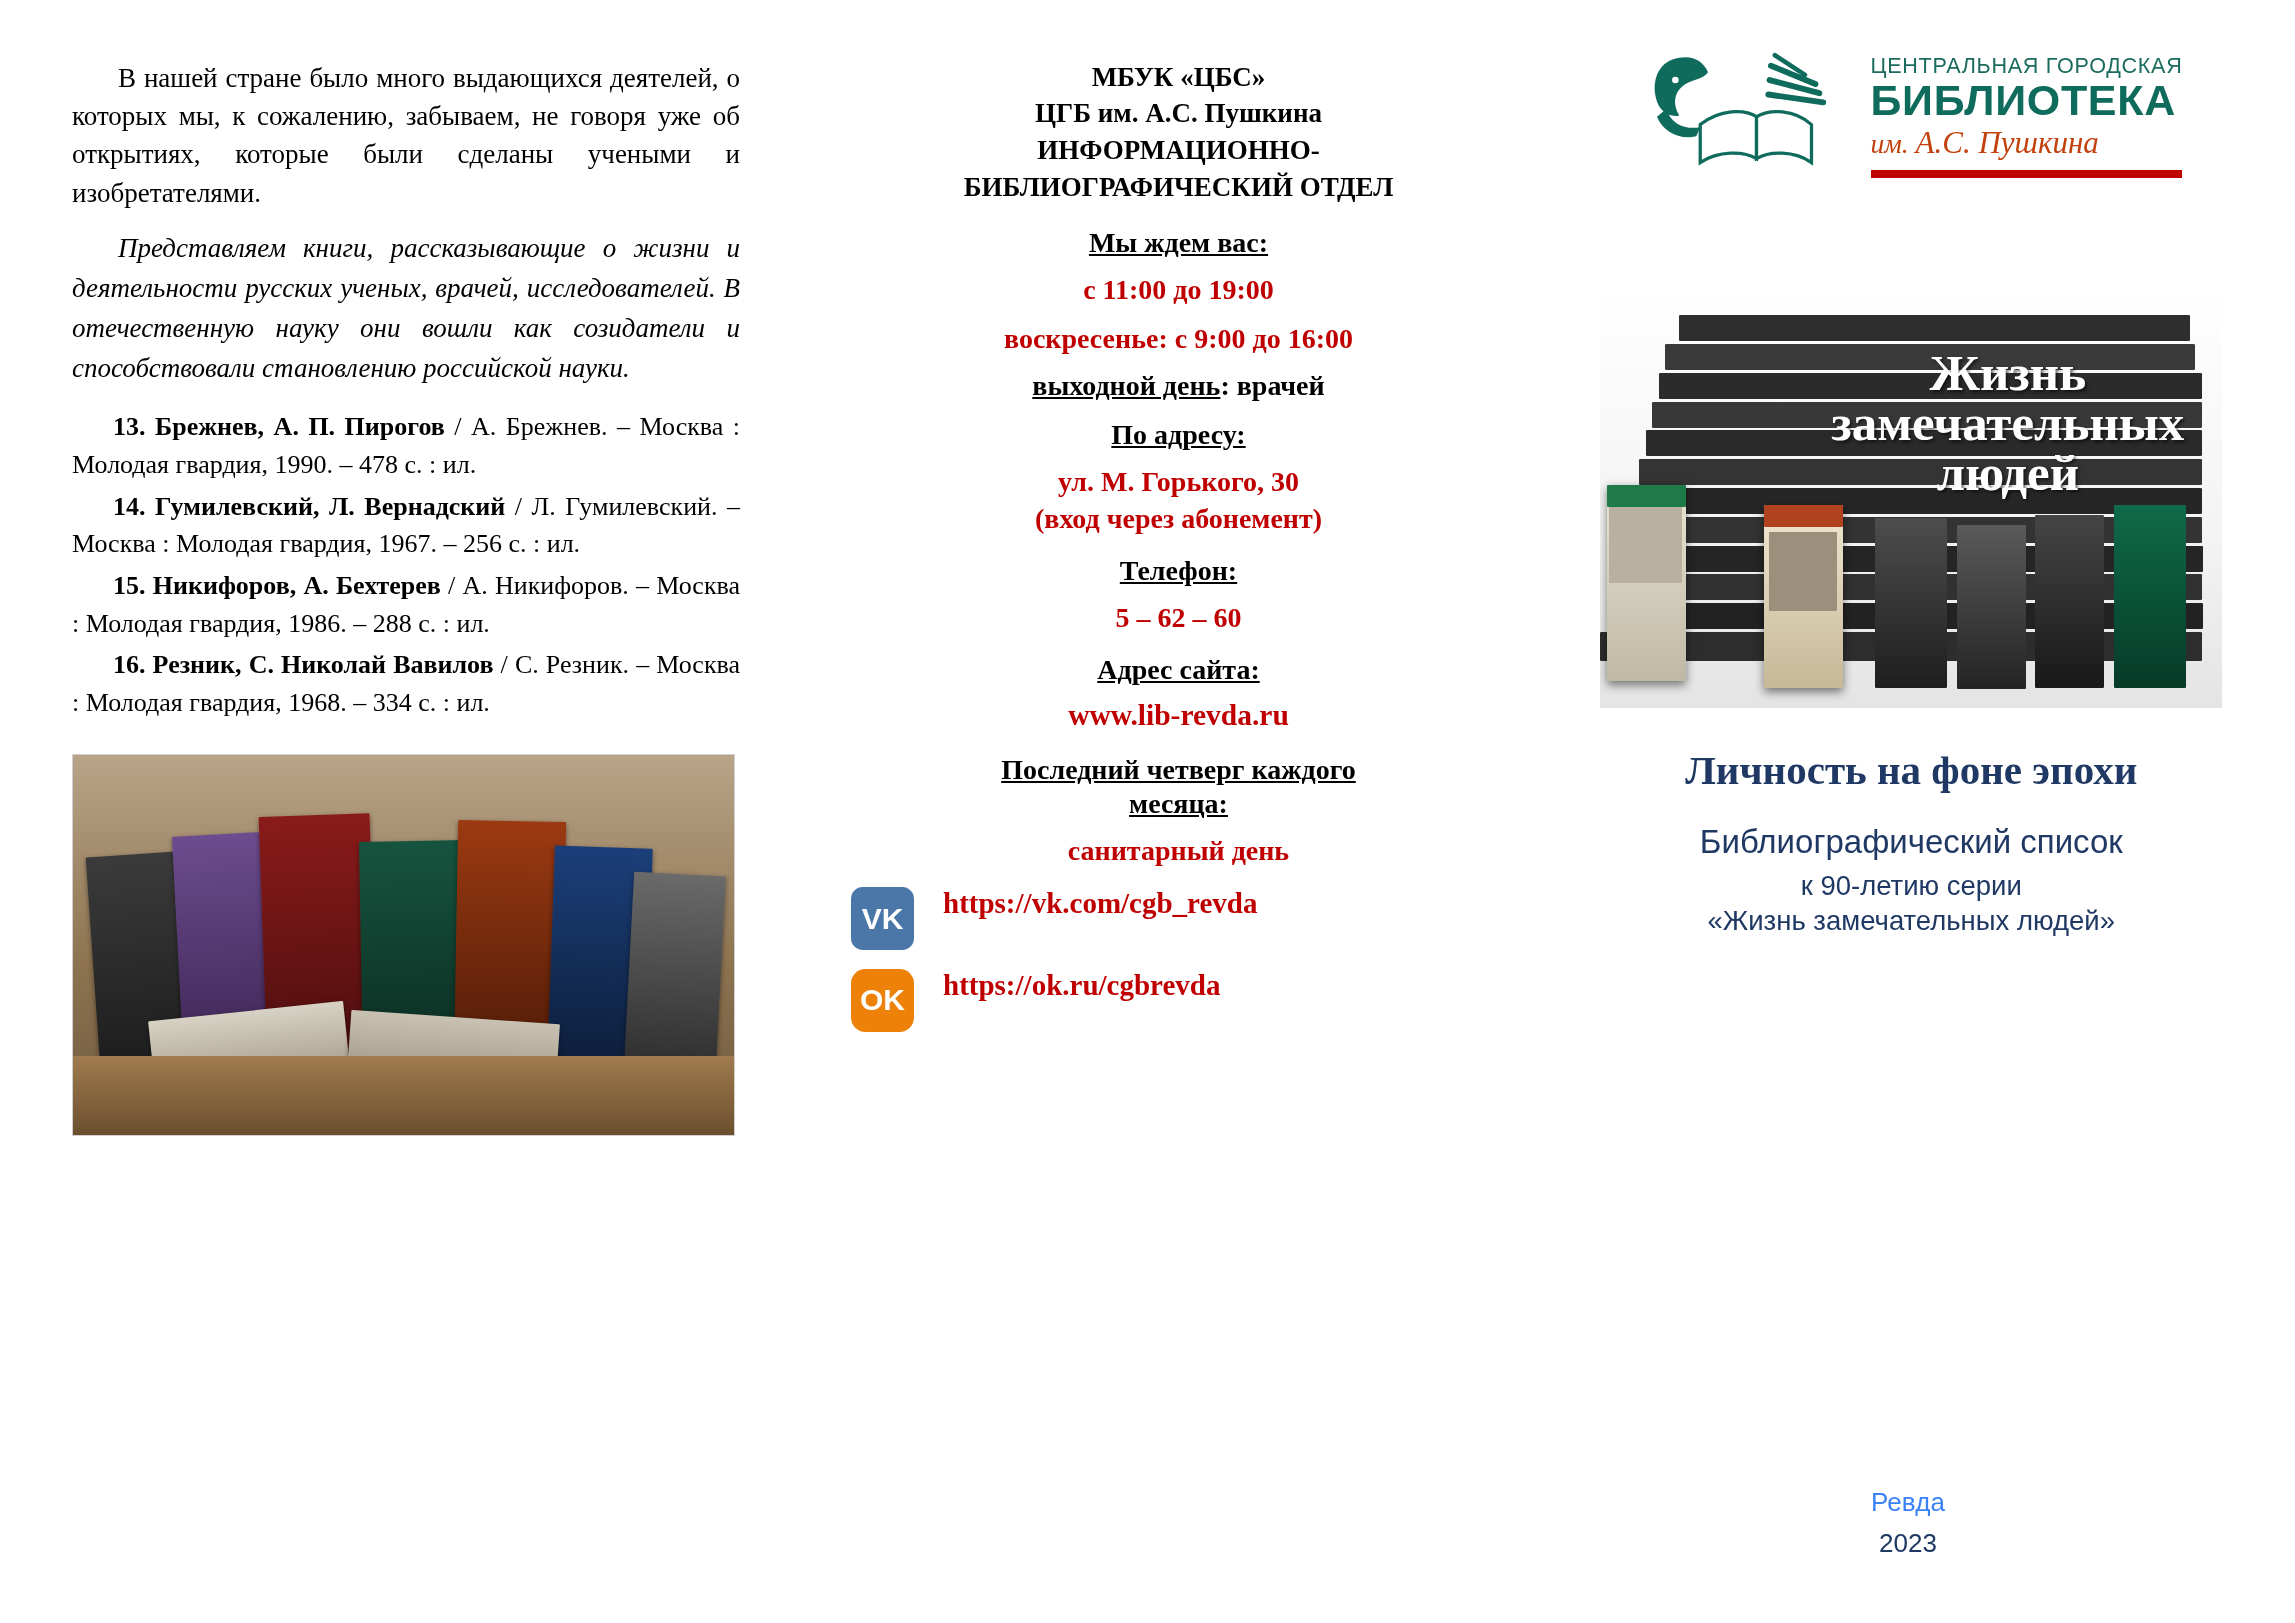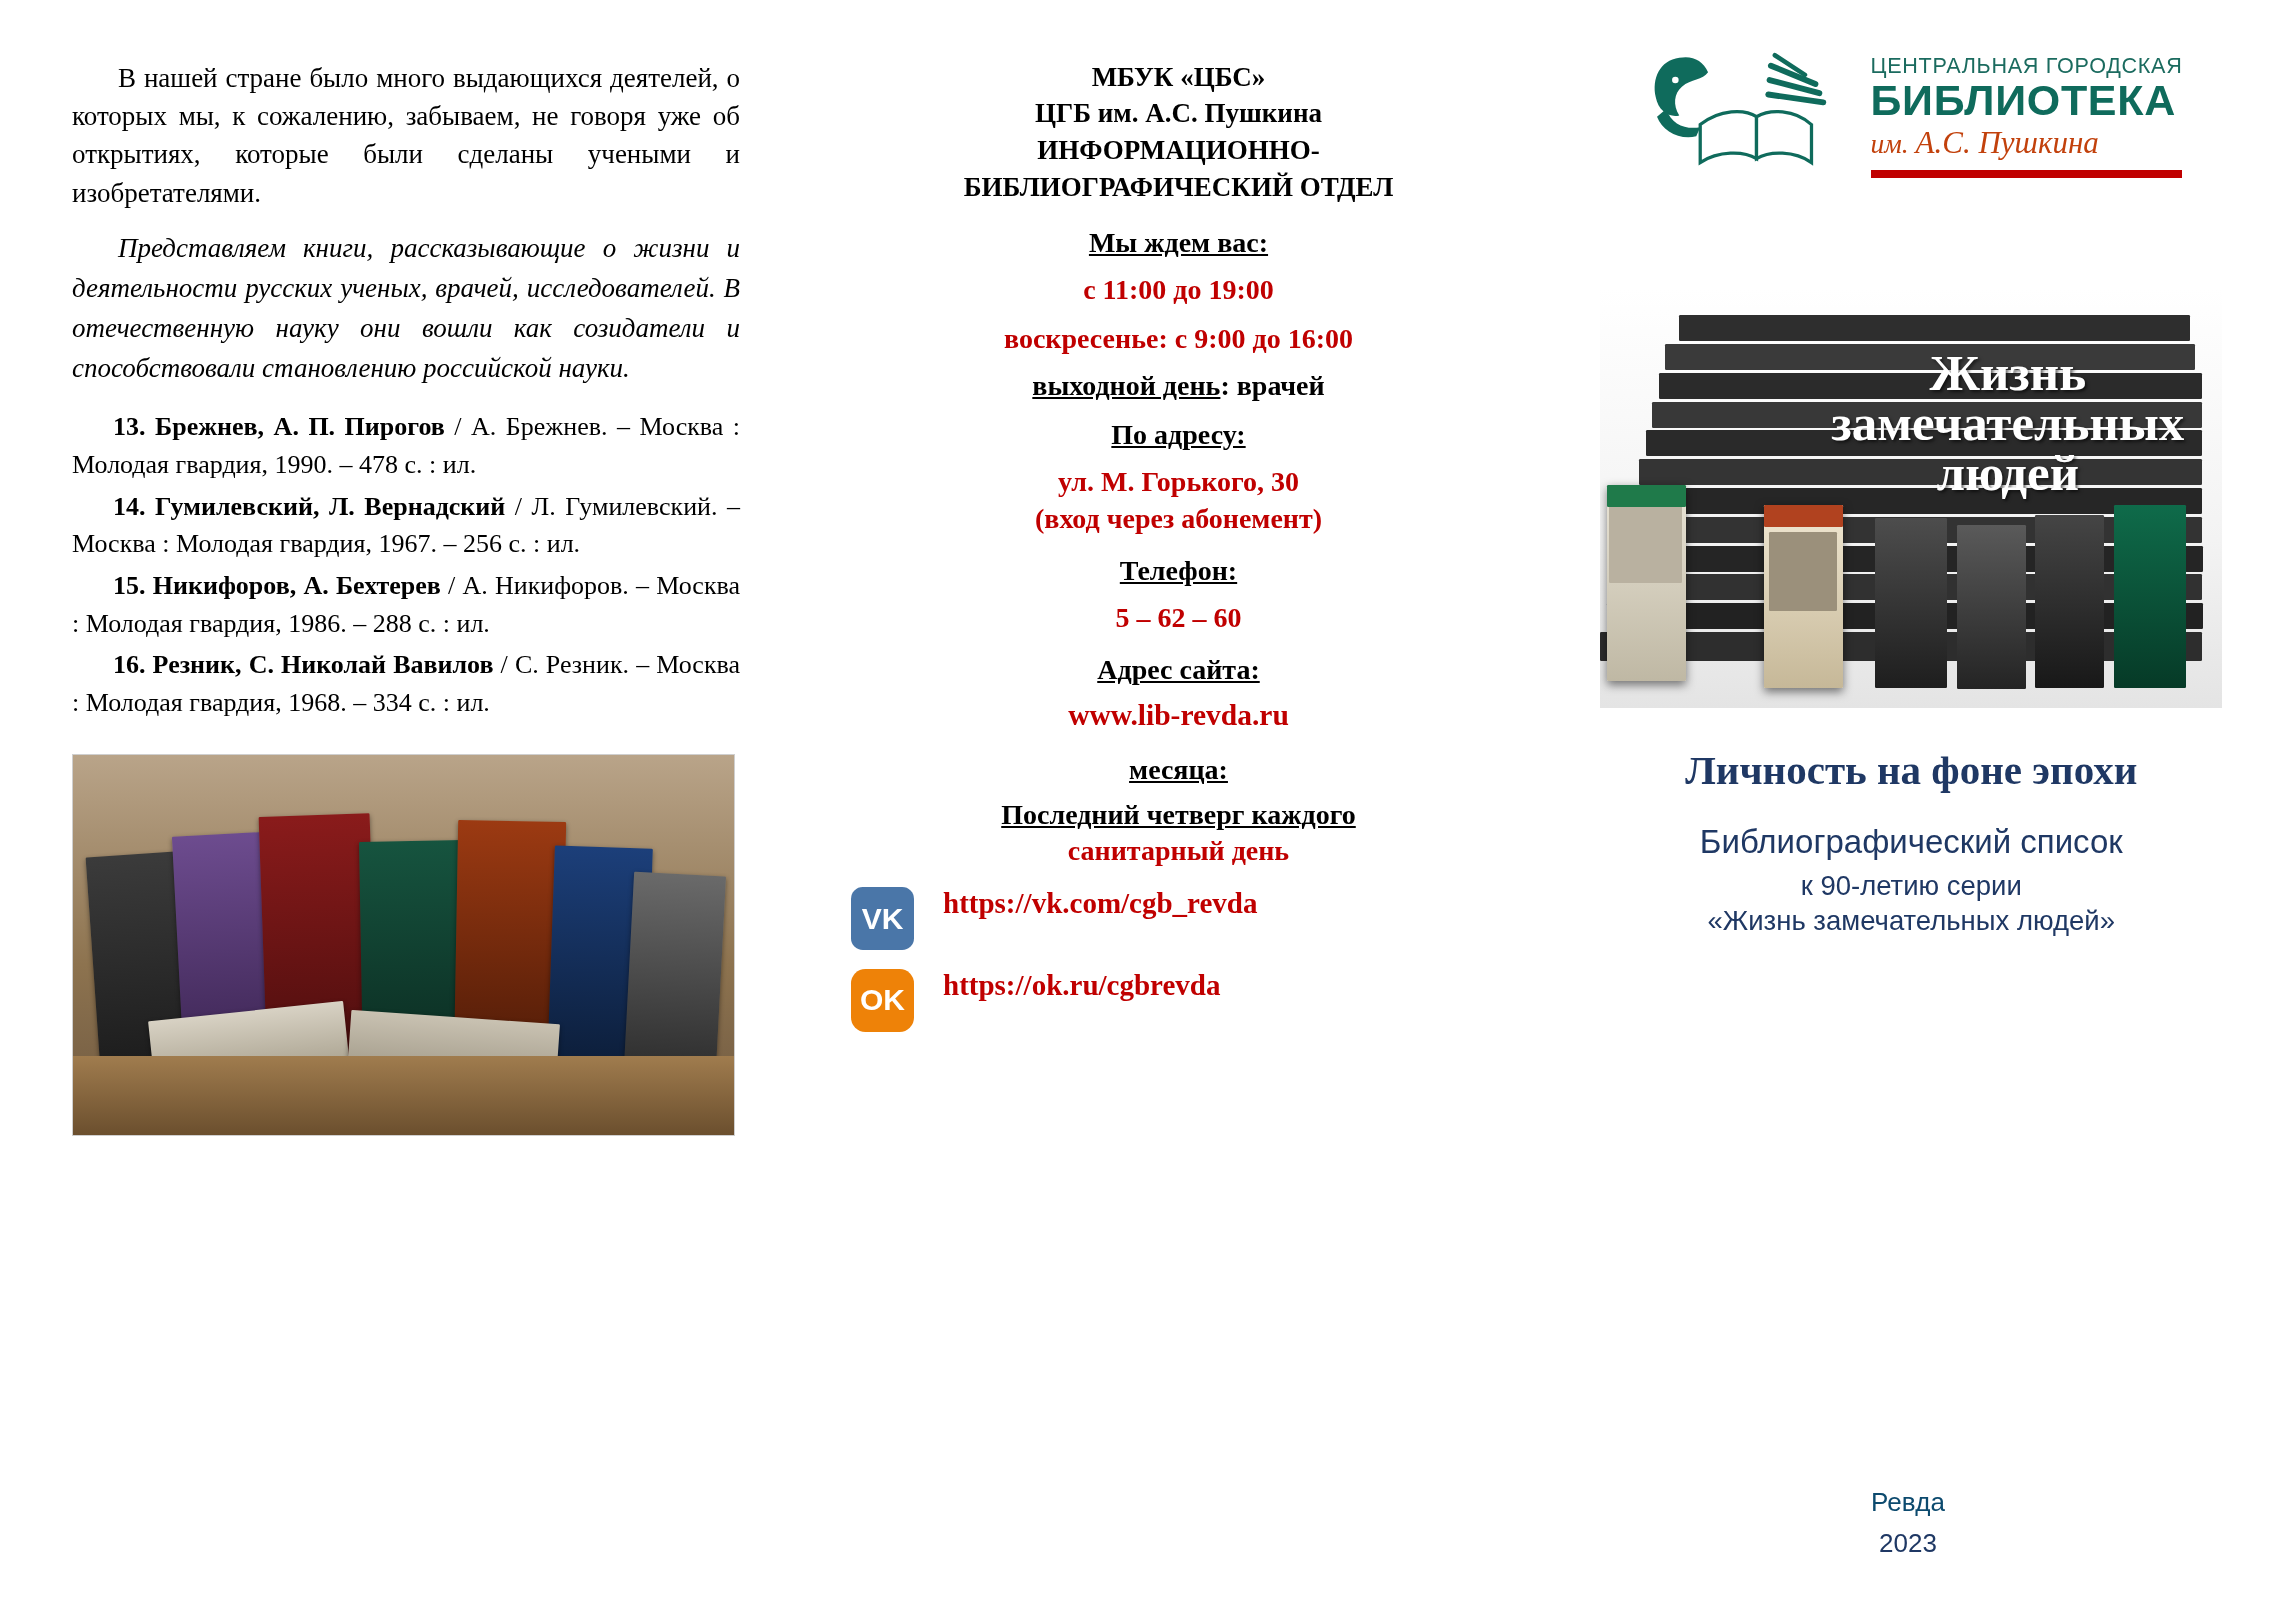--- a/index.html
+++ b/index.html
@@ -239,21 +239,21 @@
     color: #1f3864;
     line-height: 1.28;
   }
   .place {
     position: absolute;
     left: 0; right: 0;
     bottom: 79px;
     text-align: center;
     font-family: "Liberation Sans", sans-serif;
     font-size: 26px;
-    color: #0c4a6e;
+    color: #3b82f6;
   }
   .year {
     position: absolute;
     left: 0; right: 0;
     bottom: 38px;
     text-align: center;
     font-family: "Liberation Sans", sans-serif;
     font-size: 26px;
     color: #1f3864;
   }
@@ -330,22 +330,22 @@
       <div class="lbl">Телефон:</div>
       <div class="val">5 – 62 – 60</div>
     </div>
 
     <div class="blk">
       <div class="lbl">Адрес сайта:</div>
       <div class="site-link">www.lib-revda.ru</div>
     </div>
 
     <div class="blk" style="margin-top:22px">
+      <div class="lbl" style="margin-bottom:2.6px">Последний четверг каждого</div>
       <div class="lbl">месяца:</div>
-      <div class="lbl" style="margin-bottom:2.6px">Последний четверг каждого</div>
       <div class="val">санитарный день</div>
     </div>
 
     <div class="social-row">
       <div class="social-ico vk-ico">VK</div>
       <div class="social-url">https://vk.com/cgb_revda</div>
     </div>
 
     <div class="social-row">
       <div class="social-ico ok-ico">OK</div>

